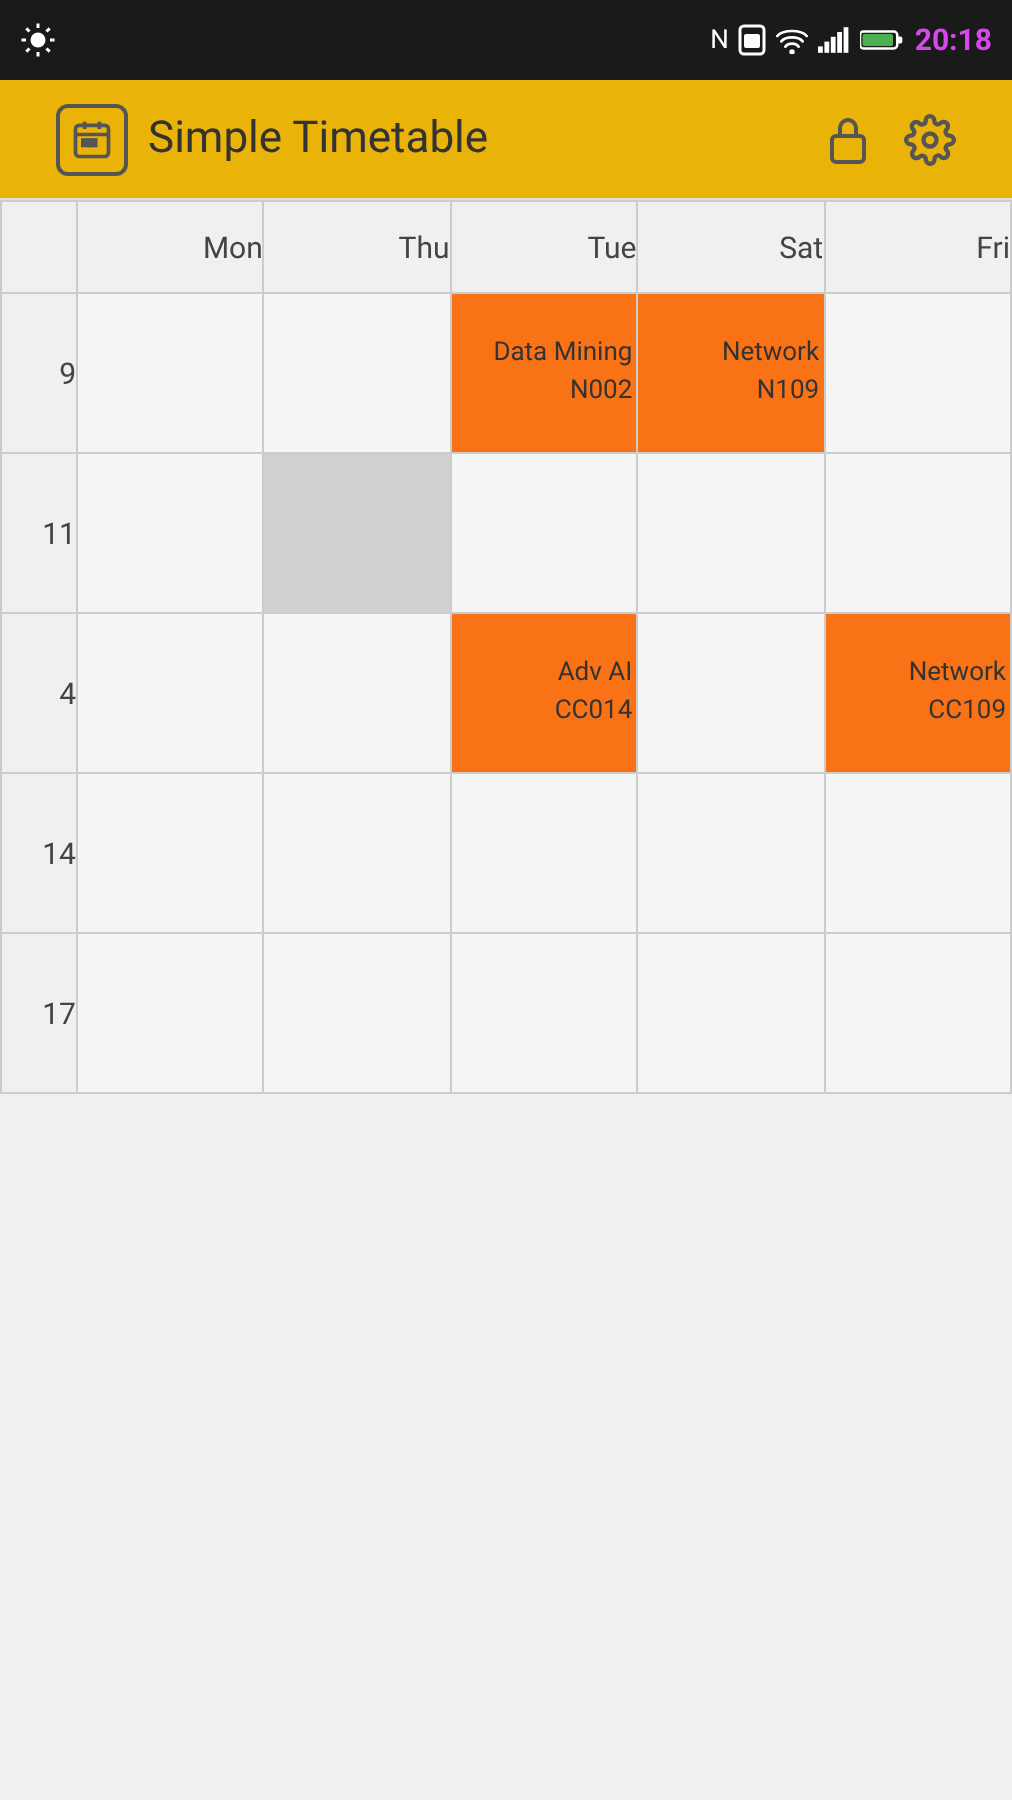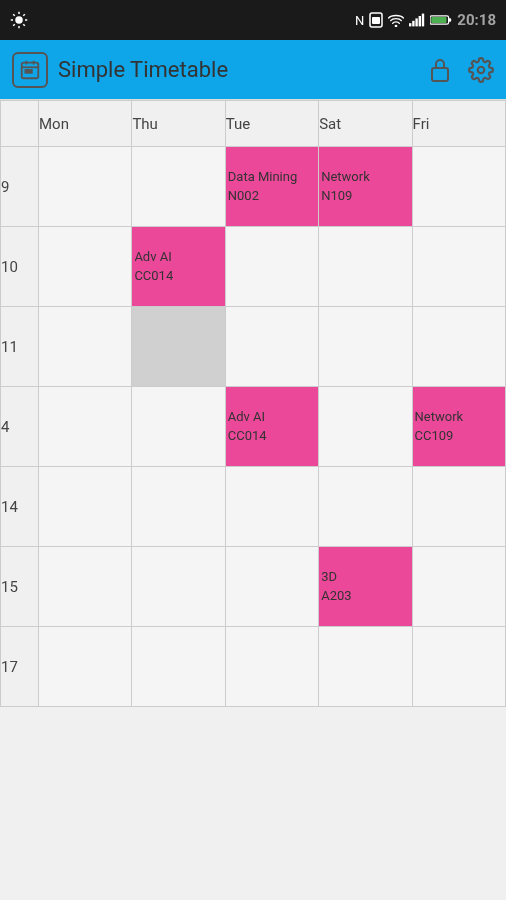--- a/index.html
+++ b/index.html
@@ -33,31 +33,31 @@
     }
     .status-bar-right {
       display: flex;
       align-items: center;
       gap: 5px;
       font-size: 13px;
     }
     .time-text {
       font-size: 15px;
       font-weight: bold;
-      color: #a3a3a3;
+      color: #d946ef;
     }
 
     
     .app-bar {
       width: 100%;
       height: 60px;
-      background: #0ea5e9;
-      display: flex;
-      align-items: center;
-      padding: 0 12px;
+      background: #eab308;
+      display: flex;
+      align-items: center;
+      padding: 0 28px;
       border-bottom: 1px solid #ddd;
     }
     .app-icon {
       width: 36px;
       height: 36px;
       border: 2px solid #555;
       border-radius: 6px;
       display: flex;
       align-items: center;
       justify-content: center;
@@ -83,21 +83,21 @@
       height: calc(900px - 40px - 60px);
       overflow-y: auto;
     }
     table {
       width: 100%;
       border-collapse: collapse;
       table-layout: fixed;
     }
     th, td {
       border: 1px solid #ccc;
-      text-align: left;
+      text-align: right;
       vertical-align: middle;
       font-size: 13px;
       color: #333;
     }
     .time-col {
       width: 38px;
       background: #f0f0f0;
       font-size: 15px;
       color: #444;
       font-weight: 400;
@@ -114,21 +114,21 @@
       background: #f5f5f5;
     }
     .cell-content {
       font-size: 13px;
       line-height: 1.4;
       color: #333;
       padding: 2px;
     }
     
     .has-content {
-      background: #ec4899;
+      background: #f97316;
     }
   </style>
 </head>
 <body>
 
 <div class="status-bar">
   <div class="status-bar-left">
 
     <svg width="18" height="18" viewBox="0 0 24 24" fill="white">
       <circle cx="12" cy="12" r="5"></circle>
@@ -220,69 +220,47 @@
             <div class="cell-content" style="white-space: pre-line;">Data Mining
 N002</div>
           </td>
           <td class="cell has-content">
             <div class="cell-content" style="white-space: pre-line;">Network
 N109</div>
           </td>
           <td class="cell"></td>
         </tr>
         <tr>
-          <td class="time-col">10</td>
+          <td class="time-col">11</td>
+          <td class="cell"></td>
+          <td class="cell" style="background: rgb(208, 208, 208);"></td>
+          <td class="cell"></td>
+          <td class="cell"></td>
+          <td class="cell"></td>
+        </tr>
+        <tr>
+          <td class="time-col">4</td>
+          <td class="cell"></td>
           <td class="cell"></td>
           <td class="cell has-content">
             <div class="cell-content" style="white-space: pre-line;">Adv AI
 CC014</div>
           </td>
           <td class="cell"></td>
-          <td class="cell"></td>
-          <td class="cell"></td>
-        </tr>
-        <tr>
-          <td class="time-col">11</td>
-          <td class="cell"></td>
-          <td class="cell" style="background: rgb(208, 208, 208);"></td>
-          <td class="cell"></td>
-          <td class="cell"></td>
-          <td class="cell"></td>
-        </tr>
-        <tr>
-          <td class="time-col">4</td>
-          <td class="cell"></td>
-          <td class="cell"></td>
-          <td class="cell has-content">
-            <div class="cell-content" style="white-space: pre-line;">Adv AI
-CC014</div>
-          </td>
-          <td class="cell"></td>
           <td class="cell has-content">
             <div class="cell-content" style="white-space: pre-line;">Network
 CC109</div>
           </td>
         </tr>
         <tr>
           <td class="time-col">14</td>
           <td class="cell"></td>
           <td class="cell"></td>
           <td class="cell"></td>
           <td class="cell"></td>
-          <td class="cell"></td>
-        </tr>
-        <tr>
-          <td class="time-col">15</td>
-          <td class="cell"></td>
-          <td class="cell"></td>
-          <td class="cell"></td>
-          <td class="cell has-content">
-            <div class="cell-content" style="white-space: pre-line;">3D
-A203</div>
-          </td>
           <td class="cell"></td>
         </tr>
         <tr>
           <td class="time-col">17</td>
           <td class="cell"></td>
           <td class="cell"></td>
           <td class="cell"></td>
           <td class="cell"></td>
           <td class="cell"></td>
         </tr>

